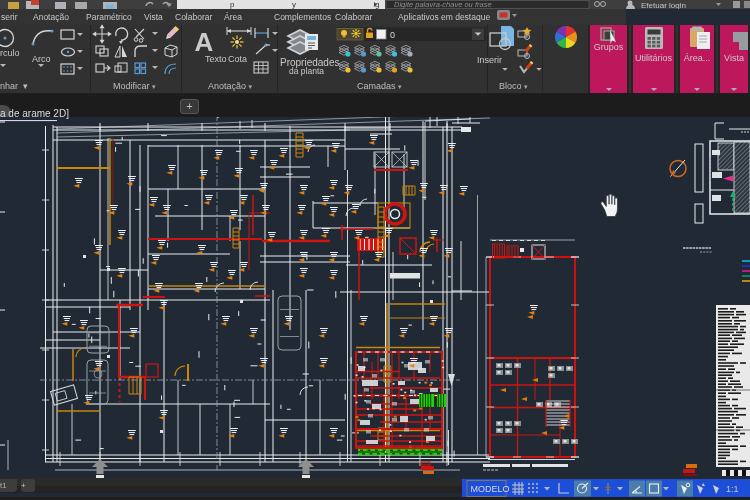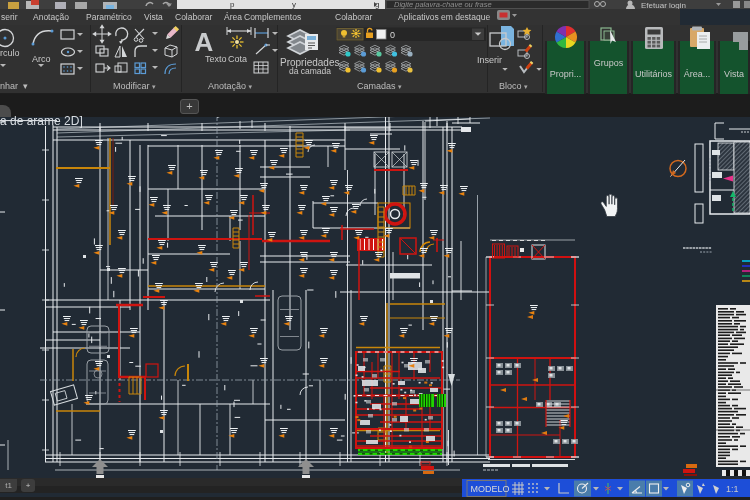--- a/index.html
+++ b/index.html
@@ -1,37 +1,37 @@
 <!DOCTYPE html>
 <html><head><meta charset="utf-8"><style>
 *{margin:0;padding:0;box-sizing:border-box}
 body{width:750px;height:500px;overflow:hidden;font-family:"Liberation Sans",sans-serif;background:#212a34}
 #root{position:relative;width:750px;height:500px}
 .abs{position:absolute}
 #qat{top:0;left:0;width:750px;height:9px;background:#3e3e3e}
-#menurow{top:9px;left:0;width:680px;height:16px;background:#333333}
+#menurow{top:9px;left:0;width:626px;height:16px;background:#333333}
 #menurow span{position:absolute;top:3px;font-size:8.5px;color:#c9c9c9;white-space:nowrap}
 #ribbon{top:25px;left:0;width:750px;height:68.5px;background:#313131;border-bottom:1px solid #1e1e1e}
 .sep{position:absolute;top:0;width:1px;height:67px;background:#242424}
 .plabel{position:absolute;top:56px;font-size:9px;color:#bdbdbd;white-space:nowrap}
 .plabel i{font-style:normal;font-size:7px;color:#a8a8a8}
-.btn{position:absolute;top:16px;height:67.5px;background:#14532d;border-left:2px solid #252525;border-right:2px solid #252525}
+.btn{position:absolute;top:0;height:67.5px;background:#be185d;border-left:2px solid #252525;border-right:2px solid #252525}
 .blabel{position:absolute;font-size:9px;color:#c8c8c8;white-space:nowrap;text-align:center;width:100%}
 .barrow{position:absolute;bottom:2px;left:50%;margin-left:-3px;width:0;height:0;border-left:3px solid transparent;border-right:3px solid transparent;border-top:3px solid #b0b0b0}
 .ilabel{position:absolute;font-size:9px;color:#c8c8c8;white-space:nowrap}
 #rb{position:absolute;top:0;left:0;width:750px;height:93px;pointer-events:none}
 #ftabs{top:93.5px;left:0;width:750px;height:23.5px;background:#1c1c1c}
 #ftab{position:absolute;left:22px;top:4px;width:148px;height:19.5px;background:linear-gradient(#4e4e4e,#3e3e3e);border-radius:5px 5px 0 0;color:#dcdcdc;font-size:8.5px;line-height:19px;padding-left:11px}
 #ftab b{position:absolute;right:7px;top:0;color:#9a9a9a;font-weight:normal;font-size:9px}
 #plus{position:absolute;left:180px;top:5.5px;width:19px;height:15px;background:#383838;border:1px solid #555;border-radius:3px;color:#c0c0c0;font-size:11px;line-height:13px;text-align:center}
 #stub{position:absolute;left:0;top:11px;width:11px;height:12.5px;background:#4c4c4c;border-radius:0 8px 0 0}
 #cv{position:absolute;top:117px;left:0;width:750px;height:361px}
-#cvlabel{position:absolute;top:114px;left:0;font-size:12px;color:#d8dde2;z-index:5}
+#cvlabel{position:absolute;top:108px;left:0;font-size:10px;color:#d8dde2;z-index:5}
 #ltabs{top:478px;left:0;width:750px;height:15px;background:#2a2a2a;border-bottom:7px solid #232323}
-.ltab{position:absolute;top:1px;height:13px;background:#3d3d3d;color:#b0b0b0;font-size:8px;line-height:13px;text-align:center}
+.ltab{position:absolute;top:1px;height:13px;background:#3d3d3d;color:#b0b0b0;font-size:8px;line-height:13px;}
 #sbar{top:478.5px;left:462px;width:288px;height:18px;background:#1d4ed8;z-index:6}
 #bstrip{top:496.5px;left:0;width:750px;height:3.5px;background:#1f1f1f;z-index:7}
 </style></head><body>
 <div id="root">
 <div id="qat" class="abs">
   <svg width="750" height="9" style="position:absolute;top:0;left:0">
     <rect x="8" y="2" width="11" height="7" fill="#c8a040"></rect>
         <rect x="26" y="1" width="13" height="8" fill="#b8b8b8"></rect>
         <rect x="31" y="0" width="8" height="5" fill="#c84030"></rect>
     <rect x="55" y="2" width="11" height="7" fill="#b0b0b8"></rect>
@@ -58,51 +58,47 @@
         <rect x="744" y="1" width="6" height="7" fill="#888"></rect>
   </svg>
 </div>
 <div id="menurow" class="abs">
       <span style="left:1px">serir</span>
       <span style="left:33px">Anotação</span>
       <span style="left:86px">Paramétrico</span>
       <span style="left:144px">Vista</span>
       <span style="left:175px">Colaborar</span>
       <span style="left:224px">Área</span>
-      <span style="left:244px">Complementos</span>
+      <span style="left:274px">Complementos</span>
       <span style="left:335px">Colaborar</span>
       <span style="left:398px">Aplicativos em destaque</span>
   <span style="left:497px;top:1px"><svg width="20" height="12">
           <rect x="0" y="0" width="13" height="10" rx="2" fill="#888"></rect>
           <rect x="2.5" y="2.5" width="8" height="5" fill="#c83030"></rect>
           <path d="M15,4 l5,0 l-2.5,3 Z" fill="#999"></path>
         </svg></span>
 </div>
 <div id="ribbon" class="abs">
   <div class="sep" style="left:90px"></div>
   <div class="sep" style="left:181px"></div>
   <div class="sep" style="left:277px"></div>
   <div class="sep" style="left:487px"></div>
   <div class="sep" style="left:542px"></div>
   <div class="ilabel" style="left:0px;top:23px">rculo</div>
   <div class="ilabel" style="left:32px;top:29px">Arco</div>
   <div class="ilabel" style="left:205px;top:29px">Texto</div>
   <div class="ilabel" style="left:228px;top:29px">Cota</div>
   <div class="ilabel" style="left:280px;top:32px;font-size:10px">Propriedades</div>
-  <div class="ilabel" style="left:289px;top:41px;font-size:8.5px">da camada</div>
+  <div class="ilabel" style="left:289px;top:41px;font-size:8.5px">da planta</div>
   <div class="ilabel" style="left:477px;top:30px">Inserir</div>
   <div class="plabel" style="left:0px">nhar&nbsp;&nbsp;▾</div>
   <div class="plabel" style="left:113px">Modificar <i>▾</i></div>
   <div class="plabel" style="left:208px">Anotação <i>▾</i></div>
   <div class="plabel" style="left:357px">Camadas <i>▾</i></div>
   <div class="plabel" style="left:499px">Bloco <i>▾</i></div>
-  <div class="btn" style="left:545px;width:41px">
-        <div class="blabel" style="top:28px">Propri...</div>
-        <div class="barrow"></div>
-      </div>
   <div class="btn" style="left:588px;width:41px">
         <div class="blabel" style="top:17px">Grupos</div>
         <div class="barrow"></div>
       </div>
   <div class="btn" style="left:678px;width:38px">
         <div class="blabel" style="top:28px">Área...</div>
         <div class="barrow"></div>
       </div>
   <div class="btn" style="left:631px;width:45px">
         <div class="blabel" style="top:28px">Utilitários</div>

